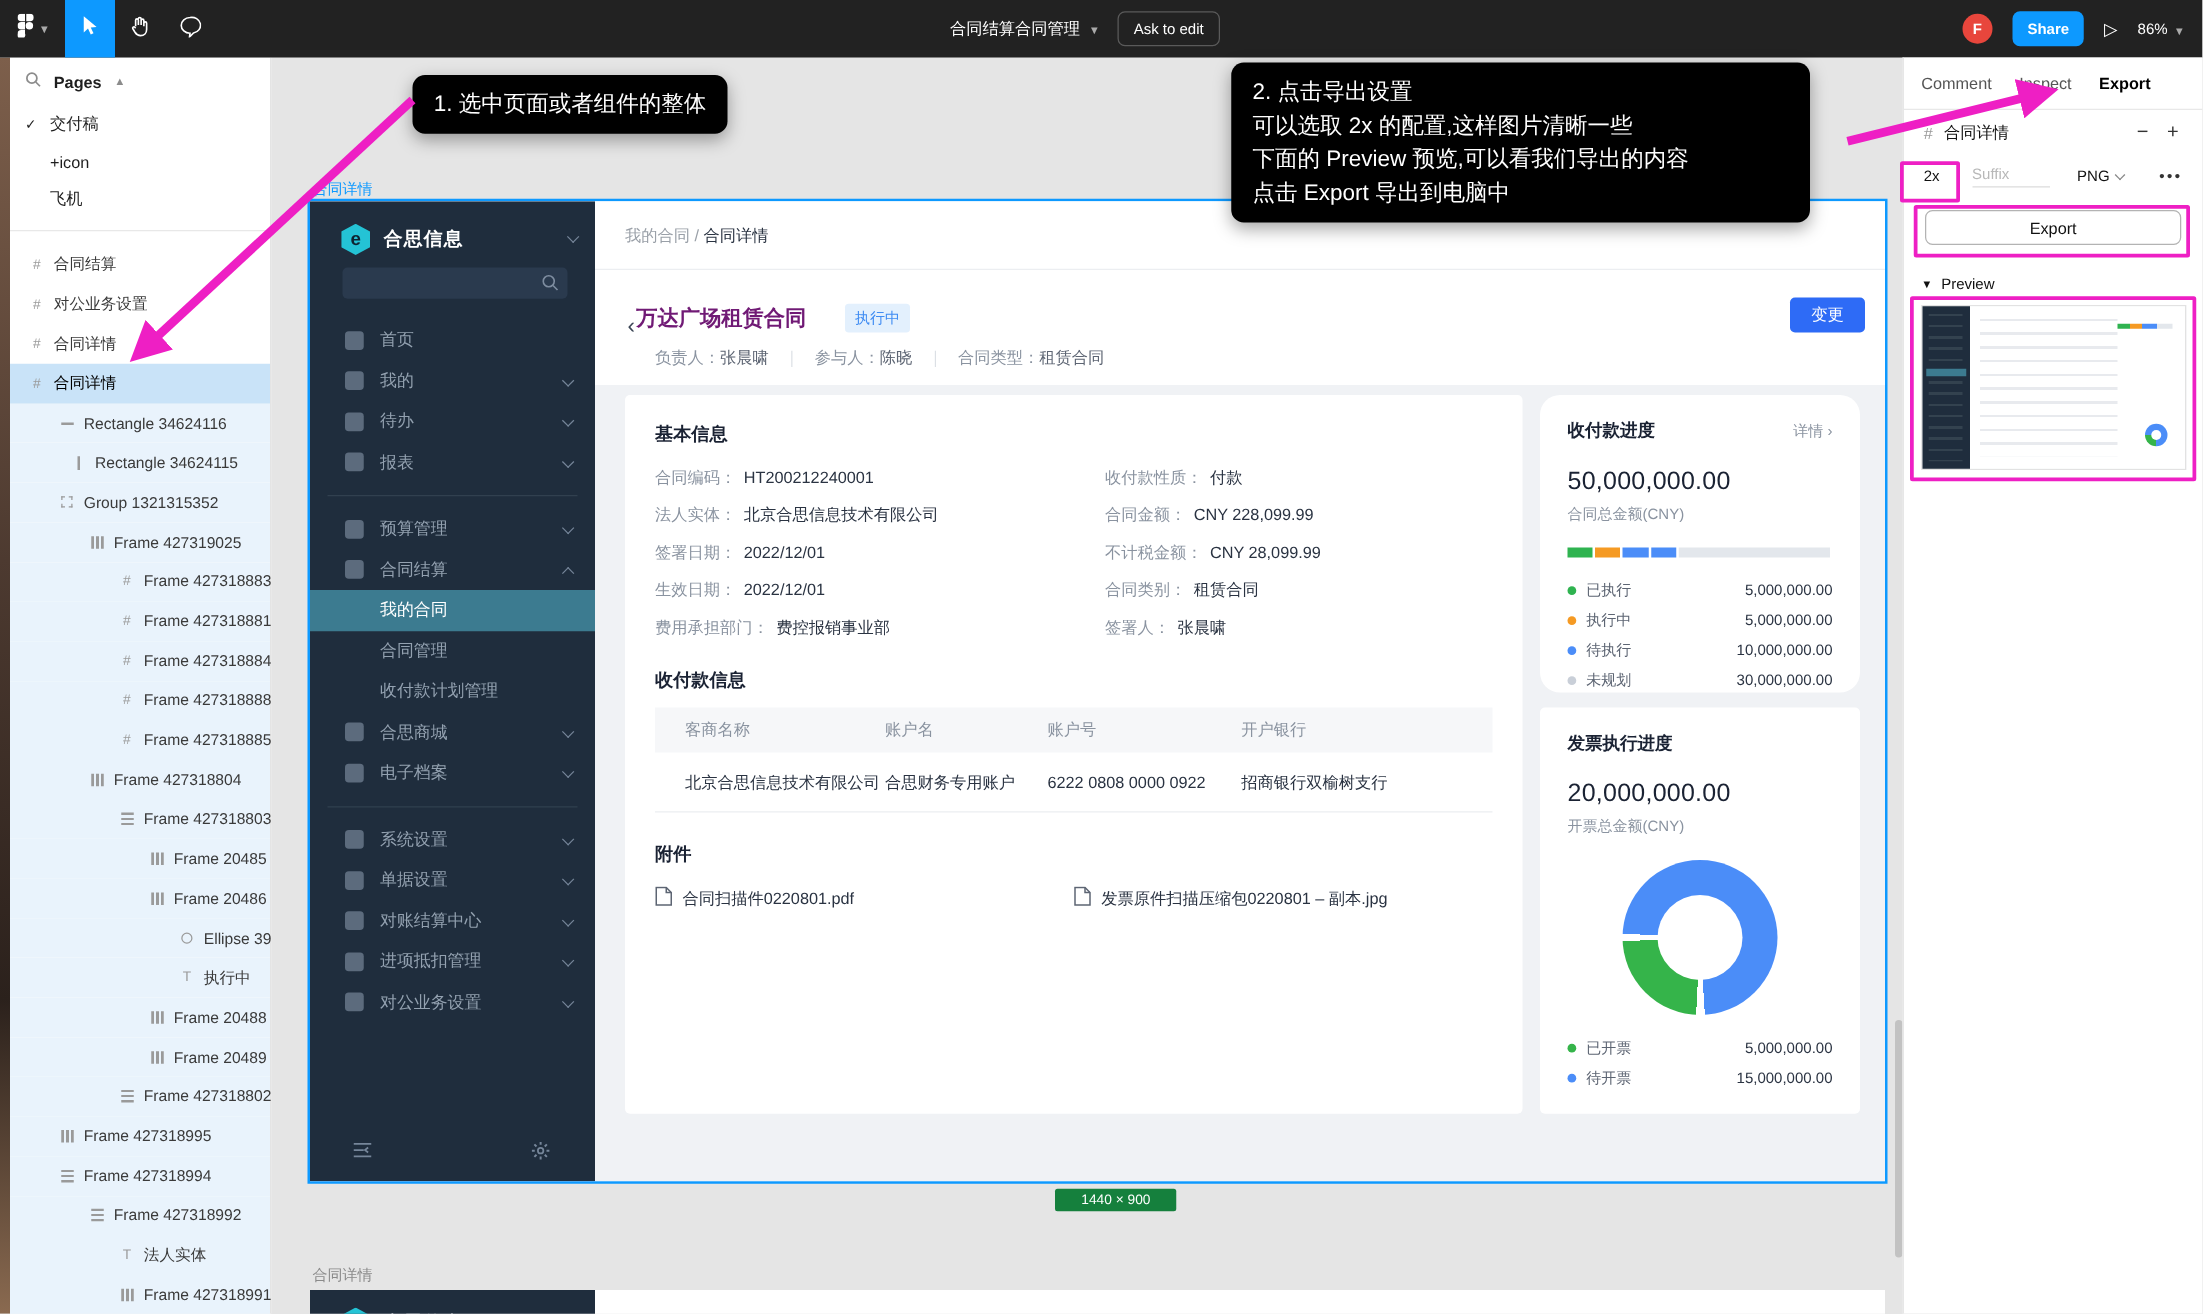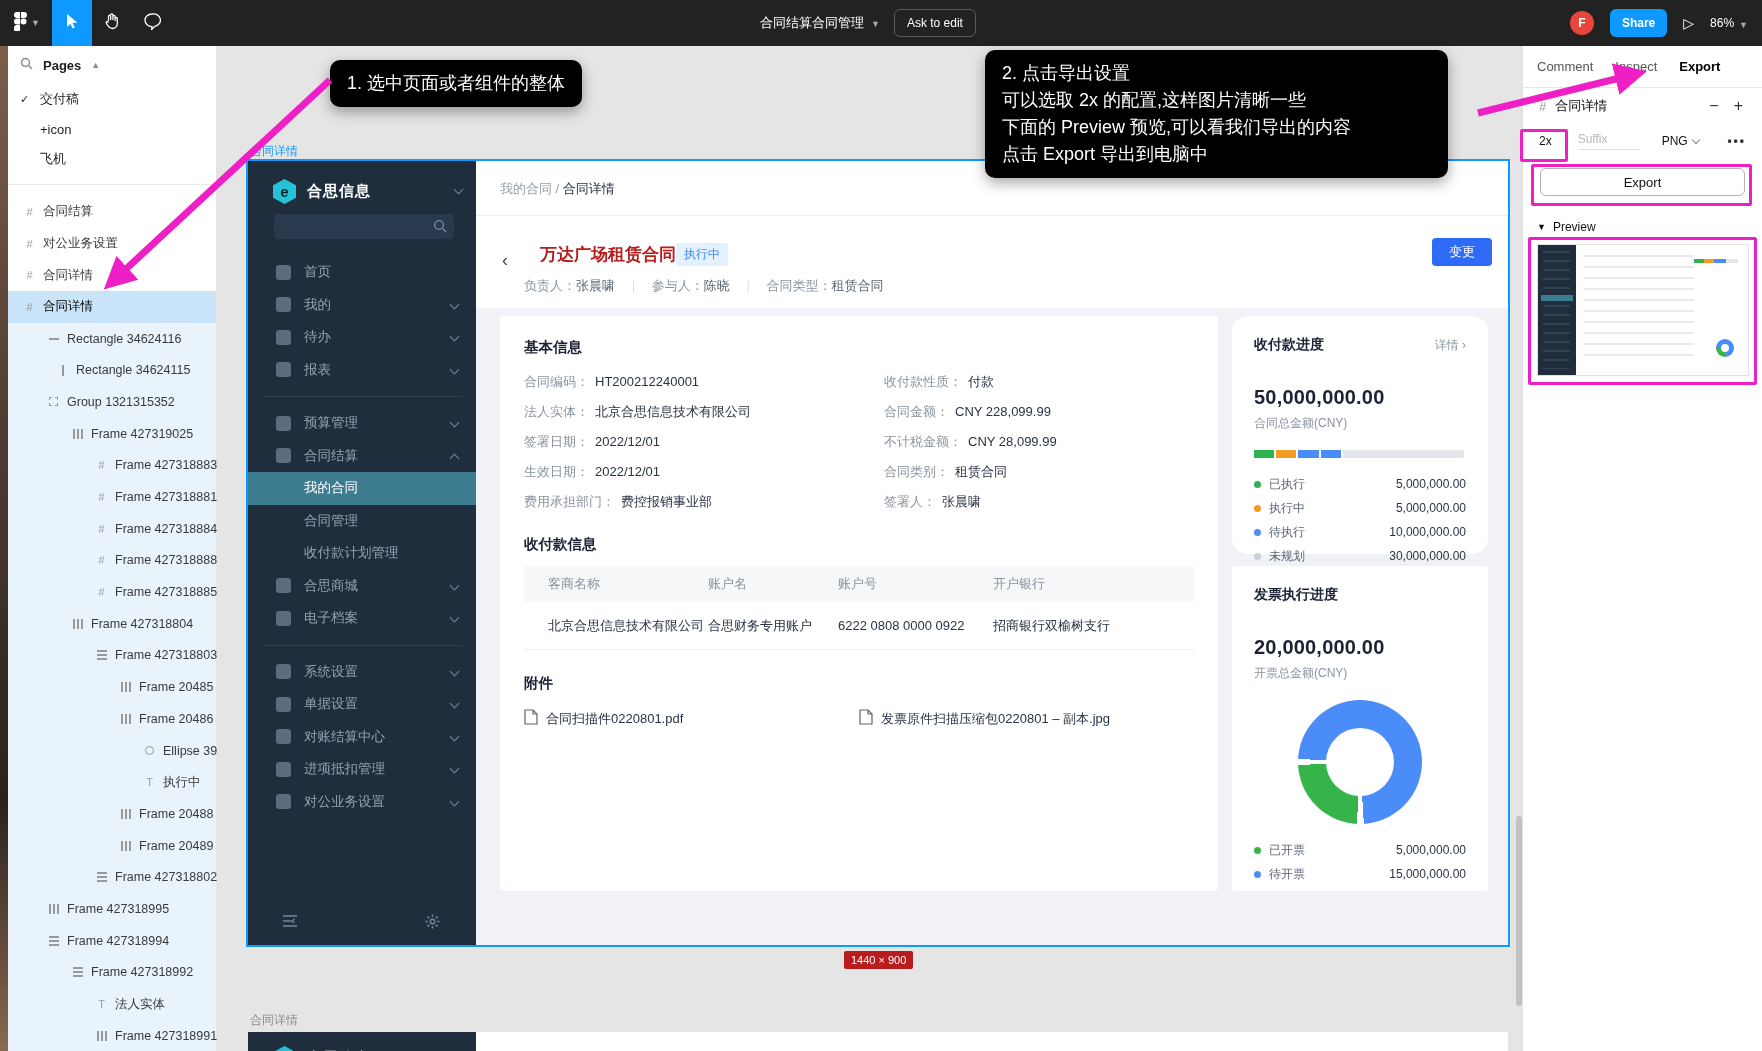--- a/index.html
+++ b/index.html
@@ -42,21 +42,21 @@
   .ic-vline { width:2px; height:11px; background:#9a9a9a; }
   .ic-group { width:9px; height:9px; border:1px dashed #9a9a9a; }
   .ic-cols { width:10px; height:10px; background:linear-gradient(90deg,#9a9a9a 0 2px,transparent 2px 4px,#9a9a9a 4px 6px,transparent 6px 8px,#9a9a9a 8px 10px); }
   .ic-rows { width:10px; height:10px; background:linear-gradient(180deg,#9a9a9a 0 2px,transparent 2px 4px,#9a9a9a 4px 6px,transparent 6px 8px,#9a9a9a 8px 10px); }
   .ic-ellipse { width:9px; height:9px; border:1.4px solid #9a9a9a; border-radius:50%; }
 
   
   #canvas { position:absolute; left:8px; top:46px; width:1514px; height:1005px; background:#e5e5e5; }
   #ab1-label { position:absolute; left:242px; top:97px; font-size:12px; color:#0d99ff; z-index:5; }
   #ab2-label { position:absolute; left:242px; top:966px; font-size:12px; color:#8a8a8a; z-index:5; }
-  #size-pill { position:absolute; left:836px; top:905px; background:#b91c1c; color:#fff; font-size:11px; padding:3px 7px; border-radius:2px; z-index:5; }
+  #size-pill { position:absolute; left:836px; top:905px; background:#15803d; color:#fff; font-size:11px; padding:3px 21px; border-radius:2px; z-index:5; }
   #scrollbar-v { position:absolute; left:1508px; top:770px; width:6px; height:190px; background:#c2c2c2; border-radius:3px; z-index:6; }
 
   
   #artboard1 { position:absolute; left:240px; top:115px; width:1260px; height:784px; background:#fff; box-shadow:0 0 0 2px #0d99ff; overflow:hidden; }
   .ds-side { position:absolute; left:0; top:0; width:228px; height:784px; background:#1f2d3d; }
   .ds-logo { position:absolute; left:24px; top:18px; display:flex; align-items:center; gap:10px; width:190px; }
   .logo-hex { width:25px; height:25px; background:#24c3d5; clip-path:polygon(50% 0,96% 25%,96% 75%,50% 100%,4% 75%,4% 25%); display:flex; align-items:center; justify-content:center; color:#0e2430; font-weight:bold; font-size:15px; }
   .ds-logo b { color:#fff; font-size:15px; letter-spacing:1px; flex:1; }
   .ds-search { position:absolute; left:26px; top:53px; width:180px; height:25px; background:#2a3a4e; border-radius:4px; }
   .ds-search svg { position:absolute; right:7px; top:5px; }
@@ -67,21 +67,21 @@
   .mi-chev { position:absolute; right:18px; width:7px; height:7px; border-right:1.6px solid #76869a; border-bottom:1.6px solid #76869a; transform:rotate(45deg); top:12px; }
   .mi-chev.up { transform:rotate(-135deg); top:15px; }
   .menu-div { height:1px; background:#31404f; margin:10px 14px; }
   .ds-bottom { position:absolute; left:0; bottom:12px; width:228px; display:flex; justify-content:space-between; padding:0 36px 0 34px; }
 
   .ds-crumbrow { position:absolute; left:228px; top:0; width:1032px; height:55px; background:#fff; border-bottom:1px solid #eceef1; }
   .ds-crumb { position:absolute; left:24px; top:19px; font-size:13px; color:#9aa0a8; }
   .ds-crumb b { color:#2a3342; font-weight:normal; }
   .ds-titleblock { position:absolute; left:228px; top:55px; width:1032px; height:92px; background:#fff; }
   .ds-back { position:absolute; left:26px; top:34px; font-size:18px; color:#3a4454; }
-  .ds-title { position:absolute; left:64px; top:27px; font-size:17px; font-weight:bold; color:#b91c1c; }
+  .ds-title { position:absolute; left:33px; top:27px; font-size:17px; font-weight:bold; color:#701a75; }
   .ds-badge { position:absolute; left:200px; top:27px; background:#e3f0fd; color:#3f8cf3; font-size:12px; padding:3px 8px; border-radius:3px; }
   .ds-meta { position:absolute; left:48px; top:61px; font-size:13px; color:#5d6573; }
   .ds-meta .sep { color:#d7dbe1; margin:0 12px; }
   .ds-meta .mlabel { color:#8a93a0; }
   .ds-change { position:absolute; left:956px; top:22px; width:60px; height:28px; background:#2e6bf6; color:#fff; font-size:13px; border:none; border-radius:4px; }
   .ds-content { position:absolute; left:228px; top:147px; width:1032px; height:637px; background:#f0f2f5; }
 
   .main-card { position:absolute; left:24px; top:8px; width:718px; height:575px; background:#fff; border-radius:4px; padding:22px 24px; }
   .sec-title { font-size:14.5px; font-weight:bold; color:#1a2233; }
   .bi-grid { display:grid; grid-template-columns:340px 1fr; column-gap:20px; margin-top:10px; }
@@ -91,21 +91,21 @@
   .pay-title { margin-top:18px; }
   .pay-head { display:grid; grid-template-columns:160px 130px 155px 1fr; background:#f6f7f9; height:36px; align-items:center; padding-left:24px; margin-top:12px; font-size:13px; color:#8a93a0; }
   .pay-row { display:grid; grid-template-columns:160px 130px 155px 1fr; height:48px; align-items:center; padding-left:24px; font-size:13px; color:#2a3342; border-bottom:1px solid #eceef1; white-space:nowrap; }
   .att-title { margin-top:24px; }
   .files { display:flex; margin-top:16px; }
   .file-item { display:flex; align-items:center; gap:8px; font-size:13px; color:#2a3342; width:358px; }
 
   .prog-card { position:absolute; left:756px; top:8px; width:256px; height:238px; background:#fff; border-radius:16px; padding:20px 22px; }
   .card-titlerow { display:flex; justify-content:space-between; align-items:center; }
   .card-link { font-size:12px; color:#8a93a0; }
-  .big-num { font-size:20px; font-weight:bold; color:#1a2233; margin-top:32px; letter-spacing:.2px; }
+  .big-num { font-size:20px; font-weight:normal; color:#1a2233; margin-top:20px; letter-spacing:.2px; }
   .card-cap { font-size:12px; color:#8a93a0; margin-top:6px; }
   #bar { display:flex; margin-top:18px; height:8px; }
   #bar span { height:8px; margin-right:2px; }
   .legend { margin-top:14px; }
   .lg-row { display:flex; align-items:center; height:24px; font-size:12px; color:#5d6573; }
   .lg-dot { width:7px; height:7px; border-radius:50%; margin-right:8px; flex:0 0 7px; }
   .lg-amt { margin-left:auto; color:#2a3342; }
   .inv-card { position:absolute; left:756px; top:258px; width:256px; height:325px; background:#fff; border-radius:4px; padding:20px 22px; }
   #donut { width:124px; height:124px; border-radius:50%; margin:18px auto 0; position:relative; }
   #donut::after { content:""; position:absolute; left:28px; top:28px; width:68px; height:68px; background:#fff; border-radius:50%; }

